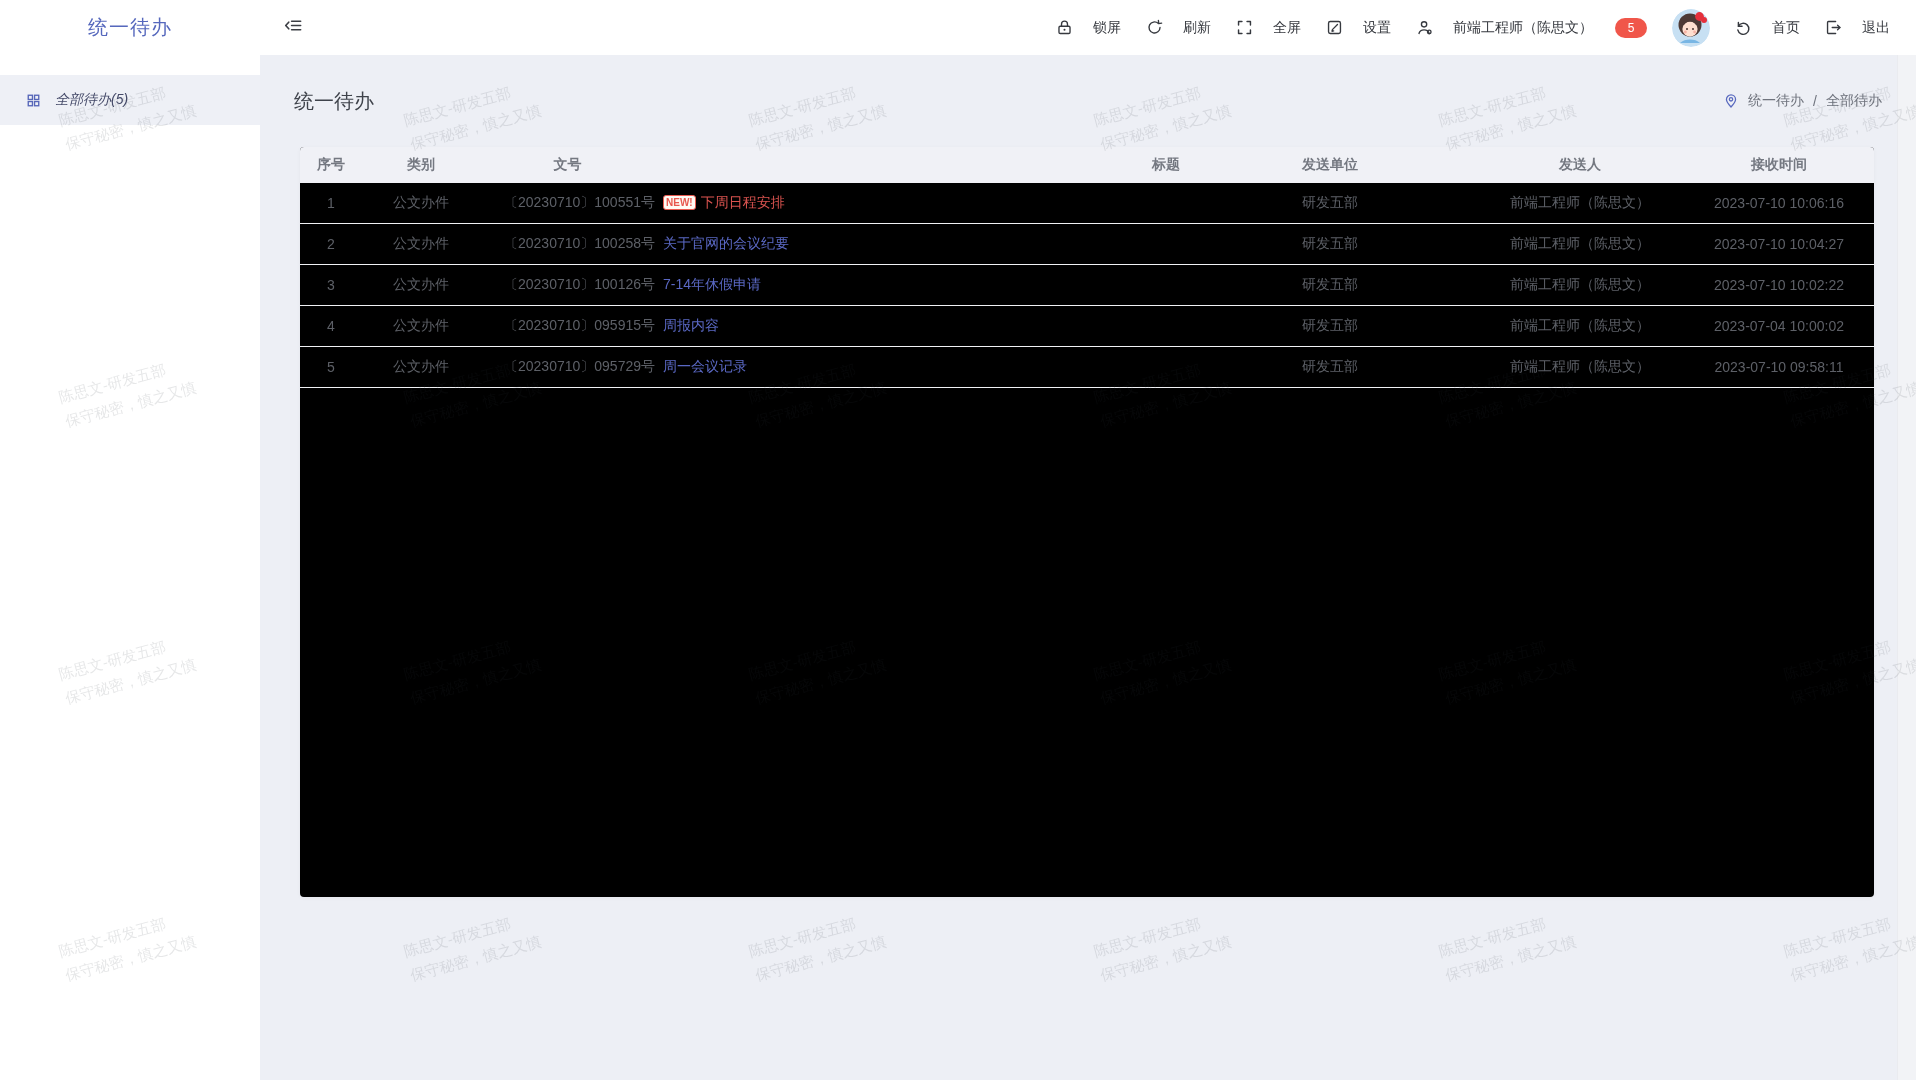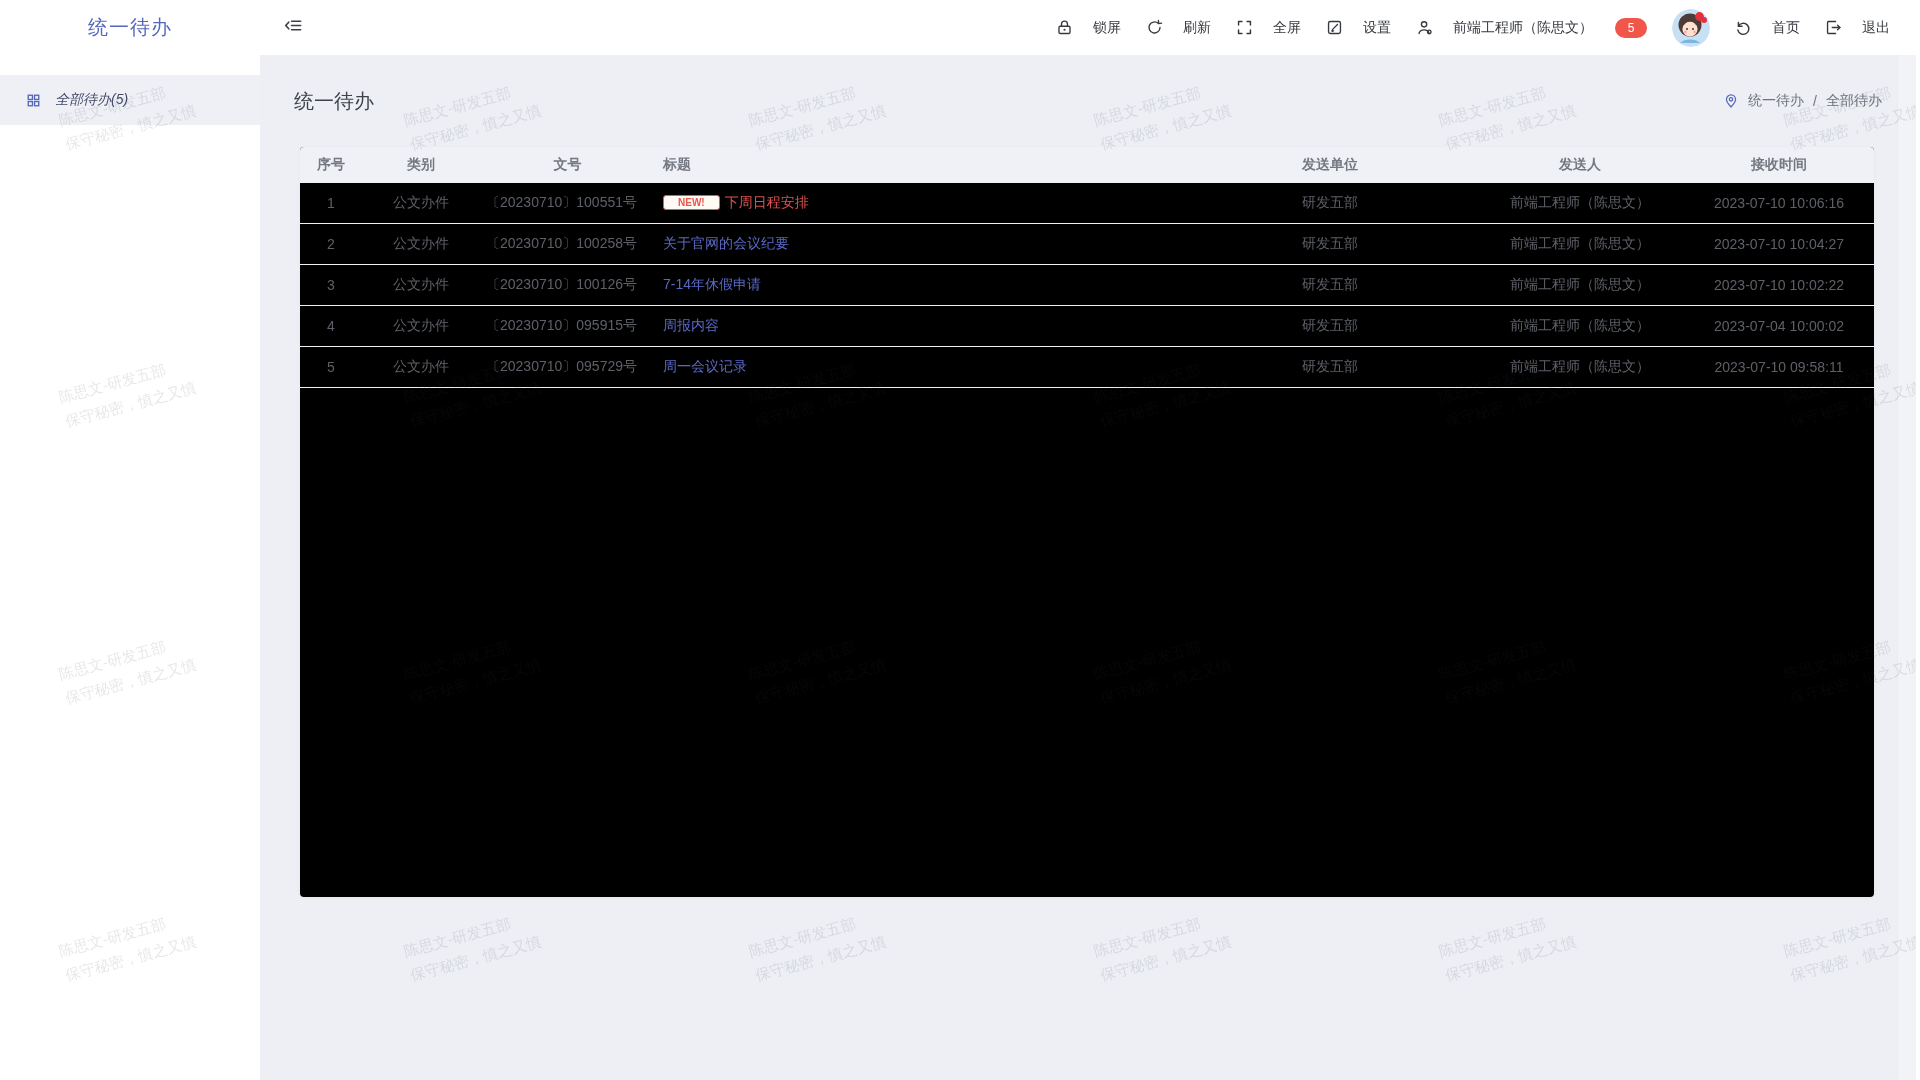--- a/index.html
+++ b/index.html
@@ -32,27 +32,27 @@
   .title-bar{height:92px;display:flex;align-items:center;padding:0 34px;}
   .page-title{font-size:20px;font-weight:500;color:#3f434b;margin:0;}
   .breadcrumb{margin-left:auto;display:flex;align-items:center;gap:9px;font-size:14px;color:#6f737d;}
   .breadcrumb .pin{color:#5a6abf;display:flex;}
   .crumb{cursor:default;}
   .crumb.link{cursor:pointer;}
 
   .card{margin:0 42px 0 40px;height:750px;background:#000000;border-radius:4px;overflow:hidden;box-shadow:0 1px 4px rgba(20,30,60,.04);}
   table{width:100%;border-collapse:collapse;table-layout:fixed;font-size:14px;}
   thead th{height:36px;background:#f0f1f6;color:#747881;font-weight:600;text-align:center;padding:0;}
-  thead th.al{text-align:left;padding-left:8px;}
+  thead th.al{text-align:right;padding-left:8px;}
   tbody td{height:40px;border-bottom:1px solid #f0f1f4;color:#5d6067;text-align:center;padding:0;white-space:nowrap;overflow:hidden;}
-  tbody td.doc{text-align:left;padding-left:6px;}
+  tbody td.doc{text-align:right;padding-left:6px;}
   tbody td.ttl{text-align:left;padding-left:8px;}
   .doc-link{color:#5a68c4;cursor:pointer;}
   .doc-link.new{color:#d9534f;}
-  .new-badge{display:inline-block;border:1px solid #e8584e;color:#e8584e;background:#fffaf4;border-radius:3px;font-size:10px;font-weight:700;line-height:13px;padding:0 14px;margin-right:5px;vertical-align:1px;letter-spacing:0;}
+  .new-badge{display:inline-block;border:1px solid #e8584e;color:#e8584e;background:#fffaf4;border-radius:3px;font-size:10px;font-weight:700;line-height:13px;padding:0 2px;margin-right:5px;vertical-align:1px;letter-spacing:0;}
 
   .pagination{margin:22px 42px 0 40px;display:flex;align-items:center;font-size:14px;color:#696e78;}
   .pager{margin-left:auto;display:flex;align-items:center;gap:15px;}
   .pg-arrow{color:#5a6abf;display:flex;cursor:pointer;}
   .pg-num{width:30px;height:30px;border-radius:50%;background:#5666b8;color:#fff;display:flex;align-items:center;justify-content:center;cursor:pointer;}
   .page-size{margin-left:18px;width:123px;height:34px;background:#fff;border:1px solid #dfe2e8;border-radius:4px;display:flex;align-items:center;justify-content:center;color:#5e626b;position:relative;cursor:pointer;}
   .page-size .chev{position:absolute;right:9px;top:11px;color:#b9bcc4;display:flex;}
 
   
   .scroll-track{position:absolute;top:55px;right:0;width:18px;bottom:0;background:#f2f3f6;border-left:1px solid #eaebef;z-index:8;}

